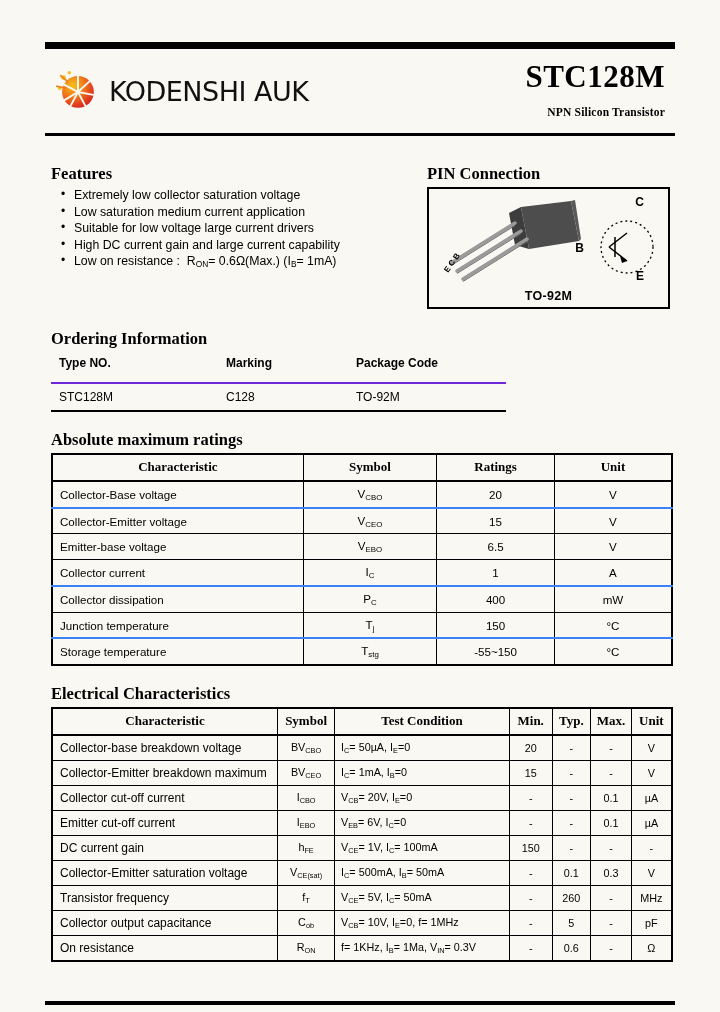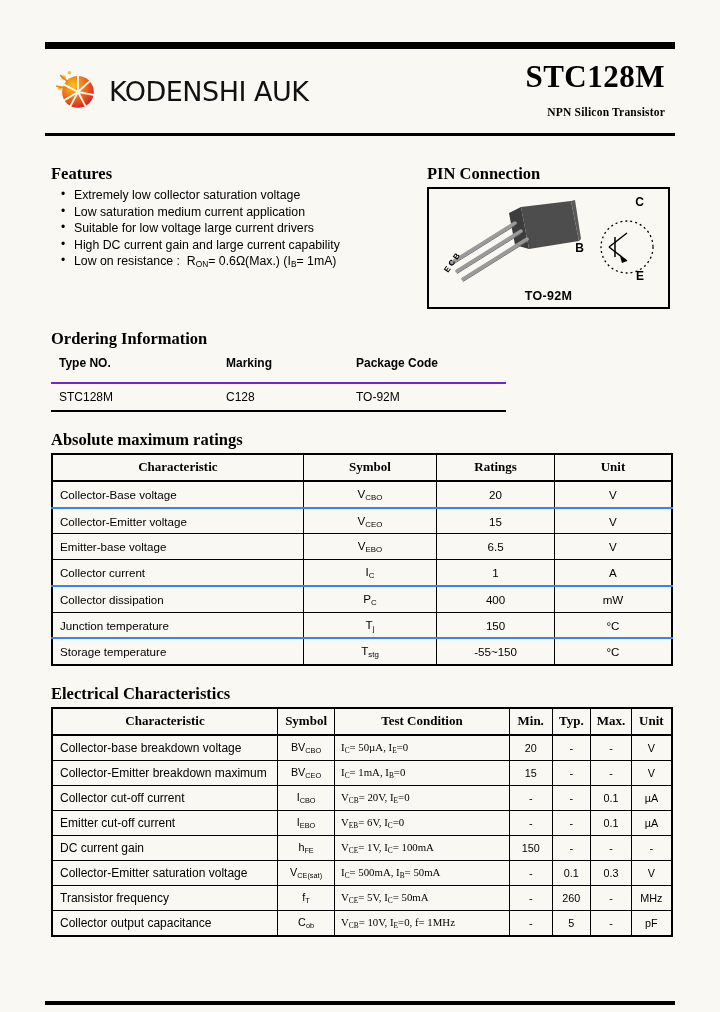--- a/index.html
+++ b/index.html
@@ -106,21 +106,21 @@
 
   
   .ec .e1 { width: 222px; }
   .ec .e2 { width: 56px; }
   .ec .e3 { width: 172px; }
   .ec .e4 { width: 42px; }
   .ec .e5 { width: 38px; }
   .ec .e6 { width: 40px; }
   .ec .e7 { width: 40px; }
   .ec tbody td { font-size: 10.8px; }
-  .ec tbody td.cond { text-align: left; padding-left: 6px; white-space: nowrap; font-family: Liberation Serif, serif; }
+  .ec tbody td.cond { text-align: left; padding-left: 6px; white-space: nowrap; }
   .ec tbody td.left { font-size: 12px; }
 
   
   .footer { position: absolute; left: 45px; right: 45px; bottom: 32px; }
   .footer .bar { height: 4px; background: #000; }
   .footer .meta {
     position: relative; margin-top: 6px; text-align: center;
     font-family: "Liberation Serif", serif; font-size: 10.5px;
   }
   .footer .pageno {
@@ -381,20 +381,29 @@
         </tr>
         <tr>
           <td class="left">Collector output capacitance</td>
           <td>C<sub>ob</sub></td>
           <td class="cond">V<sub>CB</sub>= 10V, I<sub>E</sub>=0, f= 1MHz</td>
           <td>-</td>
           <td>5</td>
           <td>-</td>
           <td>pF</td>
         </tr>
+        <tr>
+          <td class="left">On resistance</td>
+          <td>R<sub>ON</sub></td>
+          <td class="cond">f= 1KHz, I<sub>B</sub>= 1Ma, V<sub>IN</sub>= 0.3V</td>
+          <td>-</td>
+          <td>0.6</td>
+          <td>-</td>
+          <td>Ω</td>
+        </tr>
       </tbody>
     </table>
   </div>
 
   <div class="footer">
     <div class="bar"></div>
     <div class="meta">
       <span>KSD-T0B003-000</span>
       <span class="pageno">1</span>
     </div>

